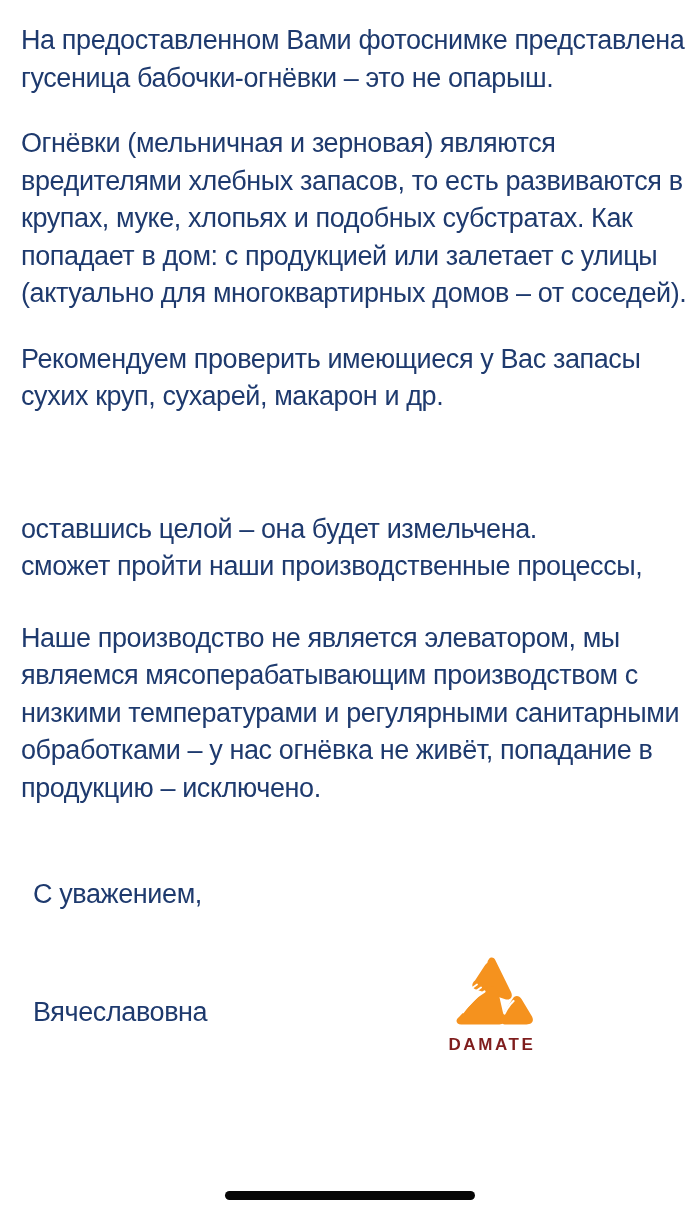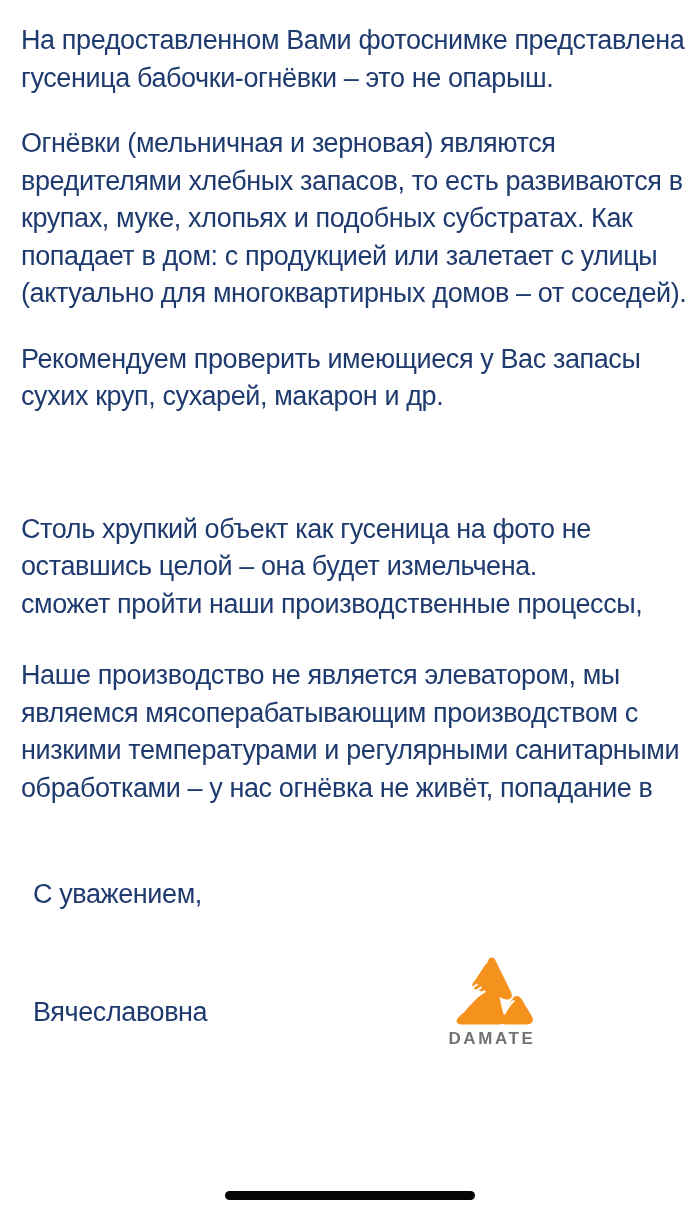--- a/index.html
+++ b/index.html
@@ -27,25 +27,25 @@
   .salutation { margin-bottom: 80px; }
   .logo-block {
     position: absolute;
     left: 440px;
     top: 956px;
     width: 104px;
     text-align: center;
   }
   .logo-icon-wrap { display: block; height: 71px; }
   .wordmark {
-    margin-top: 2px;
+    margin-top: 8px;
     font-size: 17px;
     font-weight: bold;
     letter-spacing: 2.6px;
-    color: #737373;
+    color: #7f1d1d;
   }
   .home-indicator {
     position: absolute;
     left: 225px;
     top: 1191px;
     width: 250px;
     height: 9px;
     border-radius: 5px;
     background: #060606;
   }
@@ -63,29 +63,29 @@
       <div class="line">вредителями хлебных запасов, то есть развиваются в</div>
       <div class="line">крупах, муке, хлопьях и подобных субстратах. Как</div>
       <div class="line">попадает в дом: с продукцией или залетает с улицы</div>
       <div class="line">(актуально для многоквартирных домов – от соседей).</div>
     </div>
   <div class="paragraph mb95">
       <div class="line">Рекомендуем проверить имеющиеся у Вас запасы</div>
       <div class="line">сухих круп, сухарей, макарон и др.</div>
     </div>
   <div class="paragraph mb34">
-      <div class="line">Столь хрупкий объект как гусеница на фото не</div>
       <div class="line">оставшись целой – она будет измельчена.</div>
       <div class="line">сможет пройти наши производственные процессы,</div>
     </div>
   <div class="paragraph mb117">
       <div class="line">Наше производство не является элеватором, мы</div>
       <div class="line">являемся мясоперабатывающим производством с</div>
       <div class="line">низкими температурами и регулярными санитарными</div>
       <div class="line">обработками – у нас огнёвка не живёт, попадание в</div>
+      <div class="line">продукцию – исключено.</div>
     </div>
 
   <div class="sig">
     <div class="line salutation">С уважением,</div>
     <div>
         <div class="line">Вячеславовна</div>
       </div>
   </div>
 </div>
 

